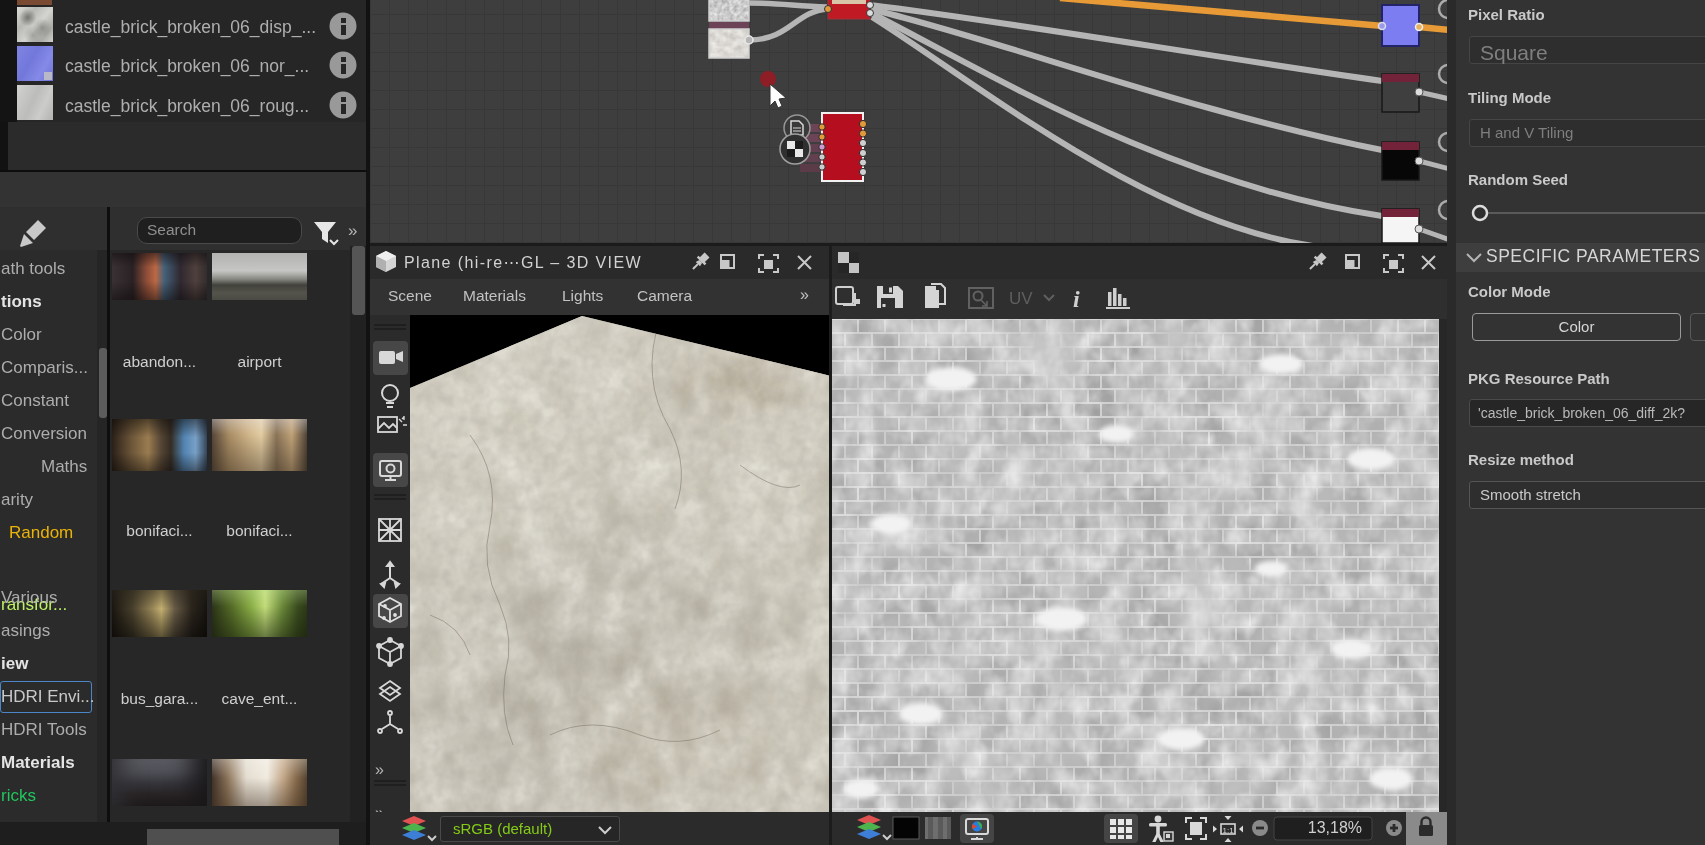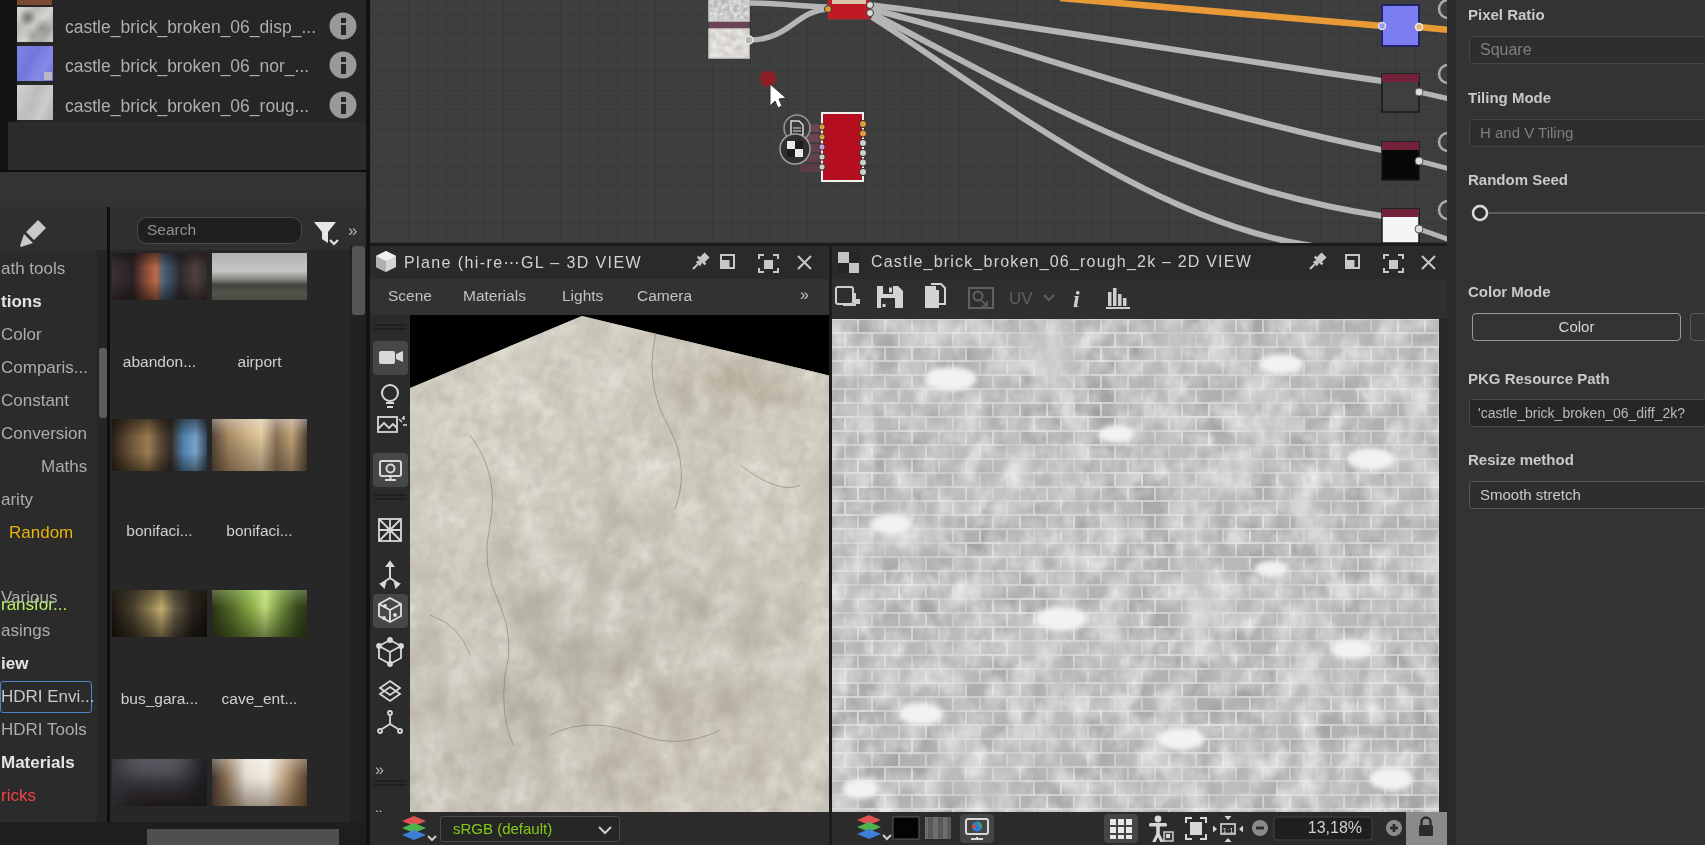--- a/index.html
+++ b/index.html
@@ -171,21 +171,21 @@
     <div class="abs txt" style="left:1px;top:240px;color:#adadad;">arity</div>
     <div class="abs txt" style="left:9px;top:273px;color:#eab308;">Random</div>
     <div class="abs txt" style="left:1px;top:305px;color:#bef264;margin-top:40px;">ransfor...</div>
     <div class="abs txt" style="left:1px;top:338px;color:#adadad;">Various</div>
     <div class="abs txt" style="left:1px;top:371px;color:#adadad;">asings</div>
     <div class="abs txt" style="left:1px;top:404px;color:#e4e4e4;font-weight:bold;">iew</div>
     <div class="abs" style="left:0px;top:431px;width:90px;height:30px;border:1px solid #4a86c8;border-radius:3px;"></div>
     <div class="abs txt" style="left:1px;top:437px;color:#c9c9c9;">HDRI Envi...</div>
     <div class="abs txt" style="left:1px;top:470px;color:#adadad;">HDRI Tools</div>
     <div class="abs txt" style="left:1px;top:503px;color:#e4e4e4;font-weight:bold;">Materials</div>
-    <div class="abs txt" style="left:1px;top:536px;color:#ef4444;">ricks</div>
+    <div class="abs txt" style="left:1px;top:536px;color:#22c55e;">ricks</div>
   </div>
 
   <div class="abs" style="left:97px;top:250px;width:13px;height:572px;background:#252525;"></div>
   <div class="abs" style="left:99px;top:348px;width:8px;height:70px;background:#5c5c5c;border-radius:3px;"></div>
 
   <div class="abs" style="left:107px;top:207px;width:3px;height:638px;background:#0e0e0e;"></div>
 
   <div class="abs" id="libgrid" style="left:110px;top:250px;width:240px;height:572px;background:#272727;overflow:hidden;">
     <div class="abs" style="left:2px;top:3px;width:95px;height:47px;background:linear-gradient(180deg,rgba(16,12,14,0.55) 0%,rgba(0,0,0,0) 30%,rgba(0,0,0,0) 60%,rgba(10,8,8,0.5) 100%),linear-gradient(90deg,#3a3134 0%,#2a2124 22%,#8a4c38 36%,#bc6844 46%,#44617a 55%,#302830 72%,#4e403c 88%,#342c2e 100%);"></div>
     <div class="abs" style="left:102px;top:3px;width:95px;height:47px;background:linear-gradient(180deg,#b2b2b0 0%,#c6c6c4 38%,#8a8a84 55%,#42423c 68%,#54544c 85%,#4a4a44 100%);"></div>
@@ -422,21 +422,20 @@
             <path d="M-2,-1 h4 l1,4 h-6 z"></path>
             <rect x="-1" y="3" width="2" height="7"></rect>
           </g>
           <rect x="515" y="9" width="13" height="13"></rect>
           <rect x="516" y="14" width="7.5" height="7.5" fill="#c8c8c8" stroke="none"></rect>
           <path d="M553,13 v-4 h5 M567,9 h5 v4 M572,22 v4 h-5 M558,26 h-5 v-4"></path>
           <rect x="558" y="14" width="9" height="9" fill="#c8c8c8" stroke="none"></rect>
           <path d="M591,10 l13,13 M604,10 l-13,13"></path>
         </g>
       </svg>
-      <div class="abs txt" style="left:40px;top:7px;font-size:16px;letter-spacing:1.2px;color:#d2d2d2;">Castle_brick_broken_06_rough_2k – 2D VIEW</div>
     </div>
 
     <div class="abs" style="left:0;top:33px;width:616px;height:40px;background:#2f2f2f;">
       <svg width="616" height="40" style="position:absolute;left:0;top:0;">
         <g fill="none" stroke="#cfcfcf" stroke-width="2">
           <rect x="5" y="8" width="17" height="17" rx="2"></rect>
           <path d="M24,14 v12 h-12"></path>
           <rect x="24" y="20" width="5" height="5" fill="#cfcfcf" stroke="none"></rect>
         </g>
         <g>
@@ -582,31 +581,37 @@
       <div class="abs txt" style="left:443px;top:7px;width:88px;text-align:right;font-size:16px;color:#cfcfcf;">13,18%</div>
     </div>
   </div>
 
   <div class="abs" style="left:829px;top:246px;width:3px;height:599px;background:#1c1c1c;"></div>
 
   <div class="abs" id="rightp" style="left:1447px;top:0;width:258px;height:845px;background:#333;overflow:hidden;">
     <div class="abs" style="left:0;top:0;width:9px;height:845px;background:#2a2a2a;"></div>
     <div class="abs txt" style="left:21px;top:6px;font-size:15px;font-weight:bold;color:#c9c9c9;">Pixel Ratio</div>
     <div class="abs" style="left:22px;top:36px;width:240px;height:26px;background:#2e2e2e;border:1px solid #454545;border-radius:3px;">
-      <div class="abs txt" style="left:10px;top:4px;font-size:16px;color:#7f7f7f;">Square</div>
+      <div class="abs txt" style="left:10px;top:4px;font-size:21px;color:#7f7f7f;">Square</div>
     </div>
     <div class="abs txt" style="left:21px;top:89px;font-size:15px;font-weight:bold;color:#c9c9c9;">Tiling Mode</div>
     <div class="abs" style="left:22px;top:119px;width:240px;height:26px;background:#2e2e2e;border:1px solid #454545;border-radius:3px;">
       <div class="abs txt" style="left:10px;top:4px;font-size:15px;color:#7f7f7f;">H and V Tiling</div>
     </div>
     <div class="abs txt" style="left:21px;top:171px;font-size:15px;font-weight:bold;color:#c9c9c9;">Random Seed</div>
     <svg width="258" height="30" style="position:absolute;left:0;top:198px;">
       <line x1="40" y1="15" x2="258" y2="15" stroke="#5a5a5a" stroke-width="2"></line>
       <circle cx="33" cy="15" r="7" fill="#2e2e2e" stroke="#dcdcdc" stroke-width="2.5"></circle>
     </svg>
+    <div class="abs" style="left:9px;top:243px;width:249px;height:29px;background:#3e3e3e;">
+      <svg width="20" height="29" style="position:absolute;left:8px;top:0;">
+          <path d="M3,11 l7,7 7,-7" fill="none" stroke="#b5b5b5" stroke-width="2"></path>
+        </svg>
+      <div class="abs txt" style="left:30px;top:3px;font-size:17.5px;color:#d6d6d6;letter-spacing:0.5px;">SPECIFIC PARAMETERS</div>
+    </div>
     <div class="abs txt" style="left:21px;top:283px;font-size:15px;font-weight:bold;color:#c9c9c9;">Color Mode</div>
     <div class="abs" style="left:25px;top:313px;width:207px;height:26px;border:1px solid #9a9a9a;border-radius:4px;">
       <div class="abs txt" style="left:0;top:4px;width:100%;text-align:center;font-size:15px;color:#d6d6d6;">Color</div>
     </div>
     <div class="abs" style="left:243px;top:313px;width:20px;height:26px;border:1px solid #5a5a5a;border-radius:4px;"></div>
     <div class="abs txt" style="left:21px;top:370px;font-size:15px;font-weight:bold;color:#c9c9c9;">PKG Resource Path</div>
     <div class="abs" style="left:22px;top:399px;width:240px;height:26px;background:#262626;border:1px solid #4a4a4a;border-radius:3px;">
       <div class="abs txt" style="left:8px;top:5px;font-size:14px;color:#b9b9b9;">'castle_brick_broken_06_diff_2k?</div>
     </div>
     <div class="abs txt" style="left:21px;top:451px;font-size:15px;font-weight:bold;color:#c9c9c9;">Resize method</div>

